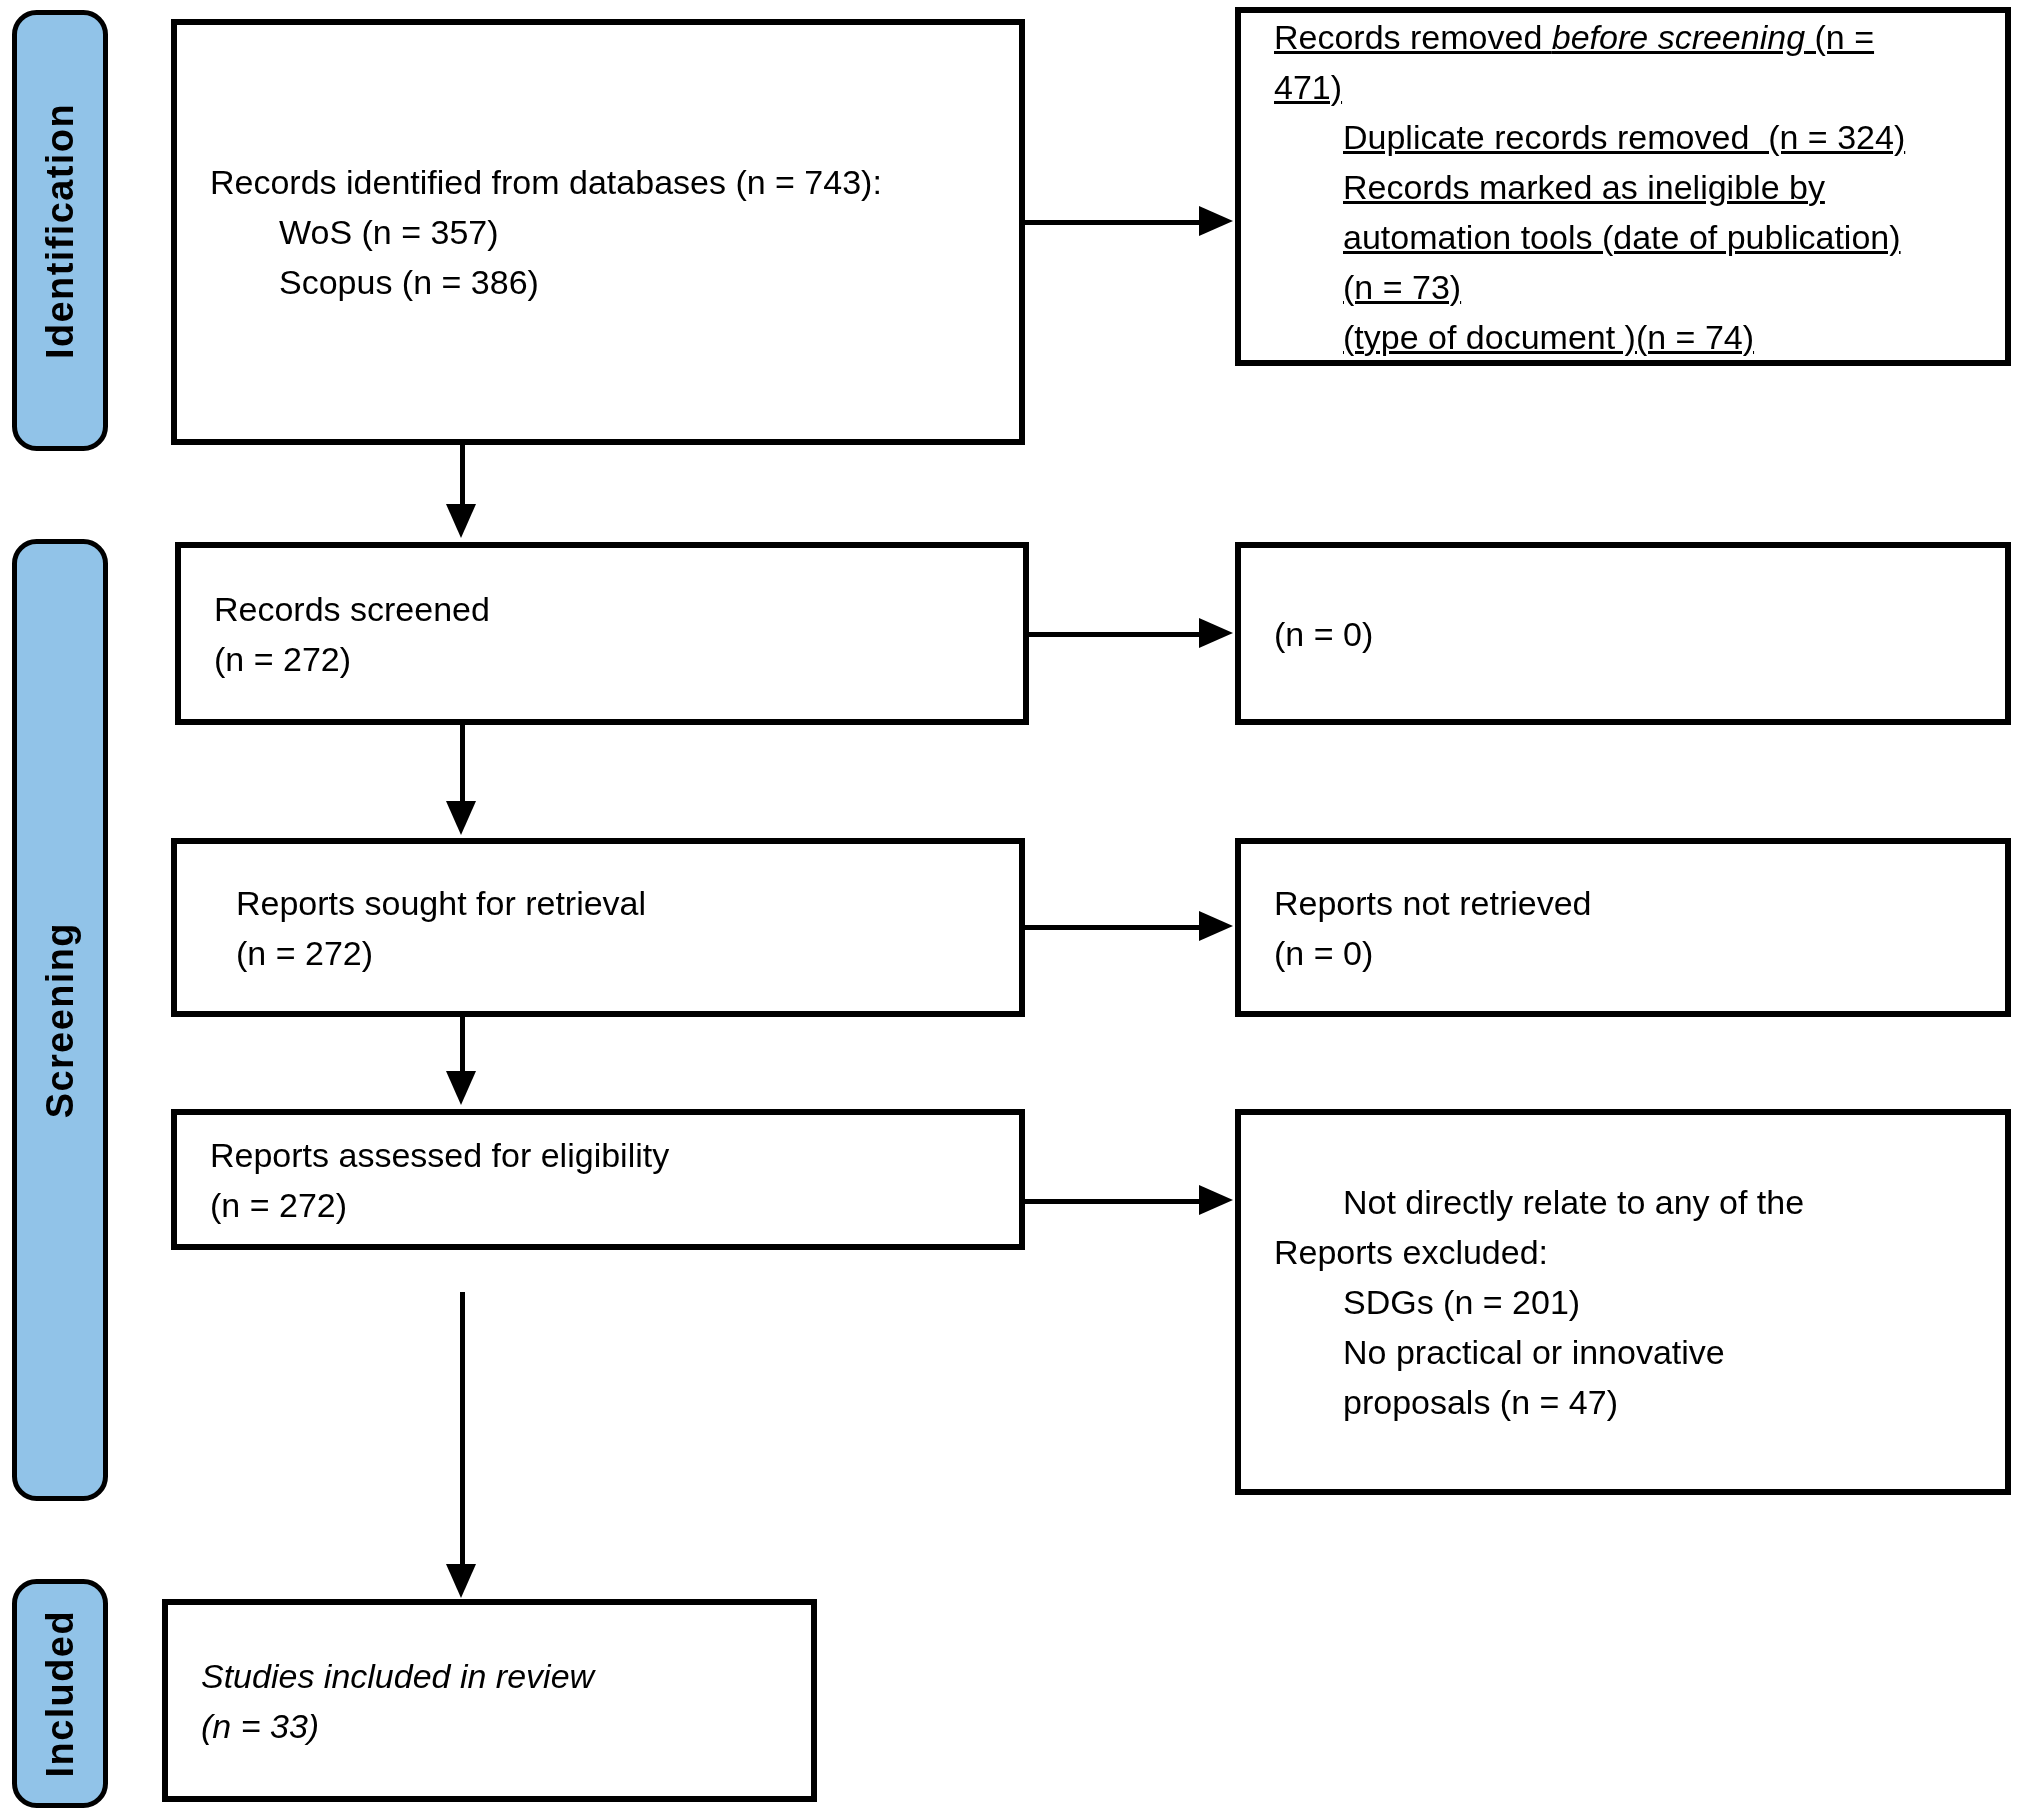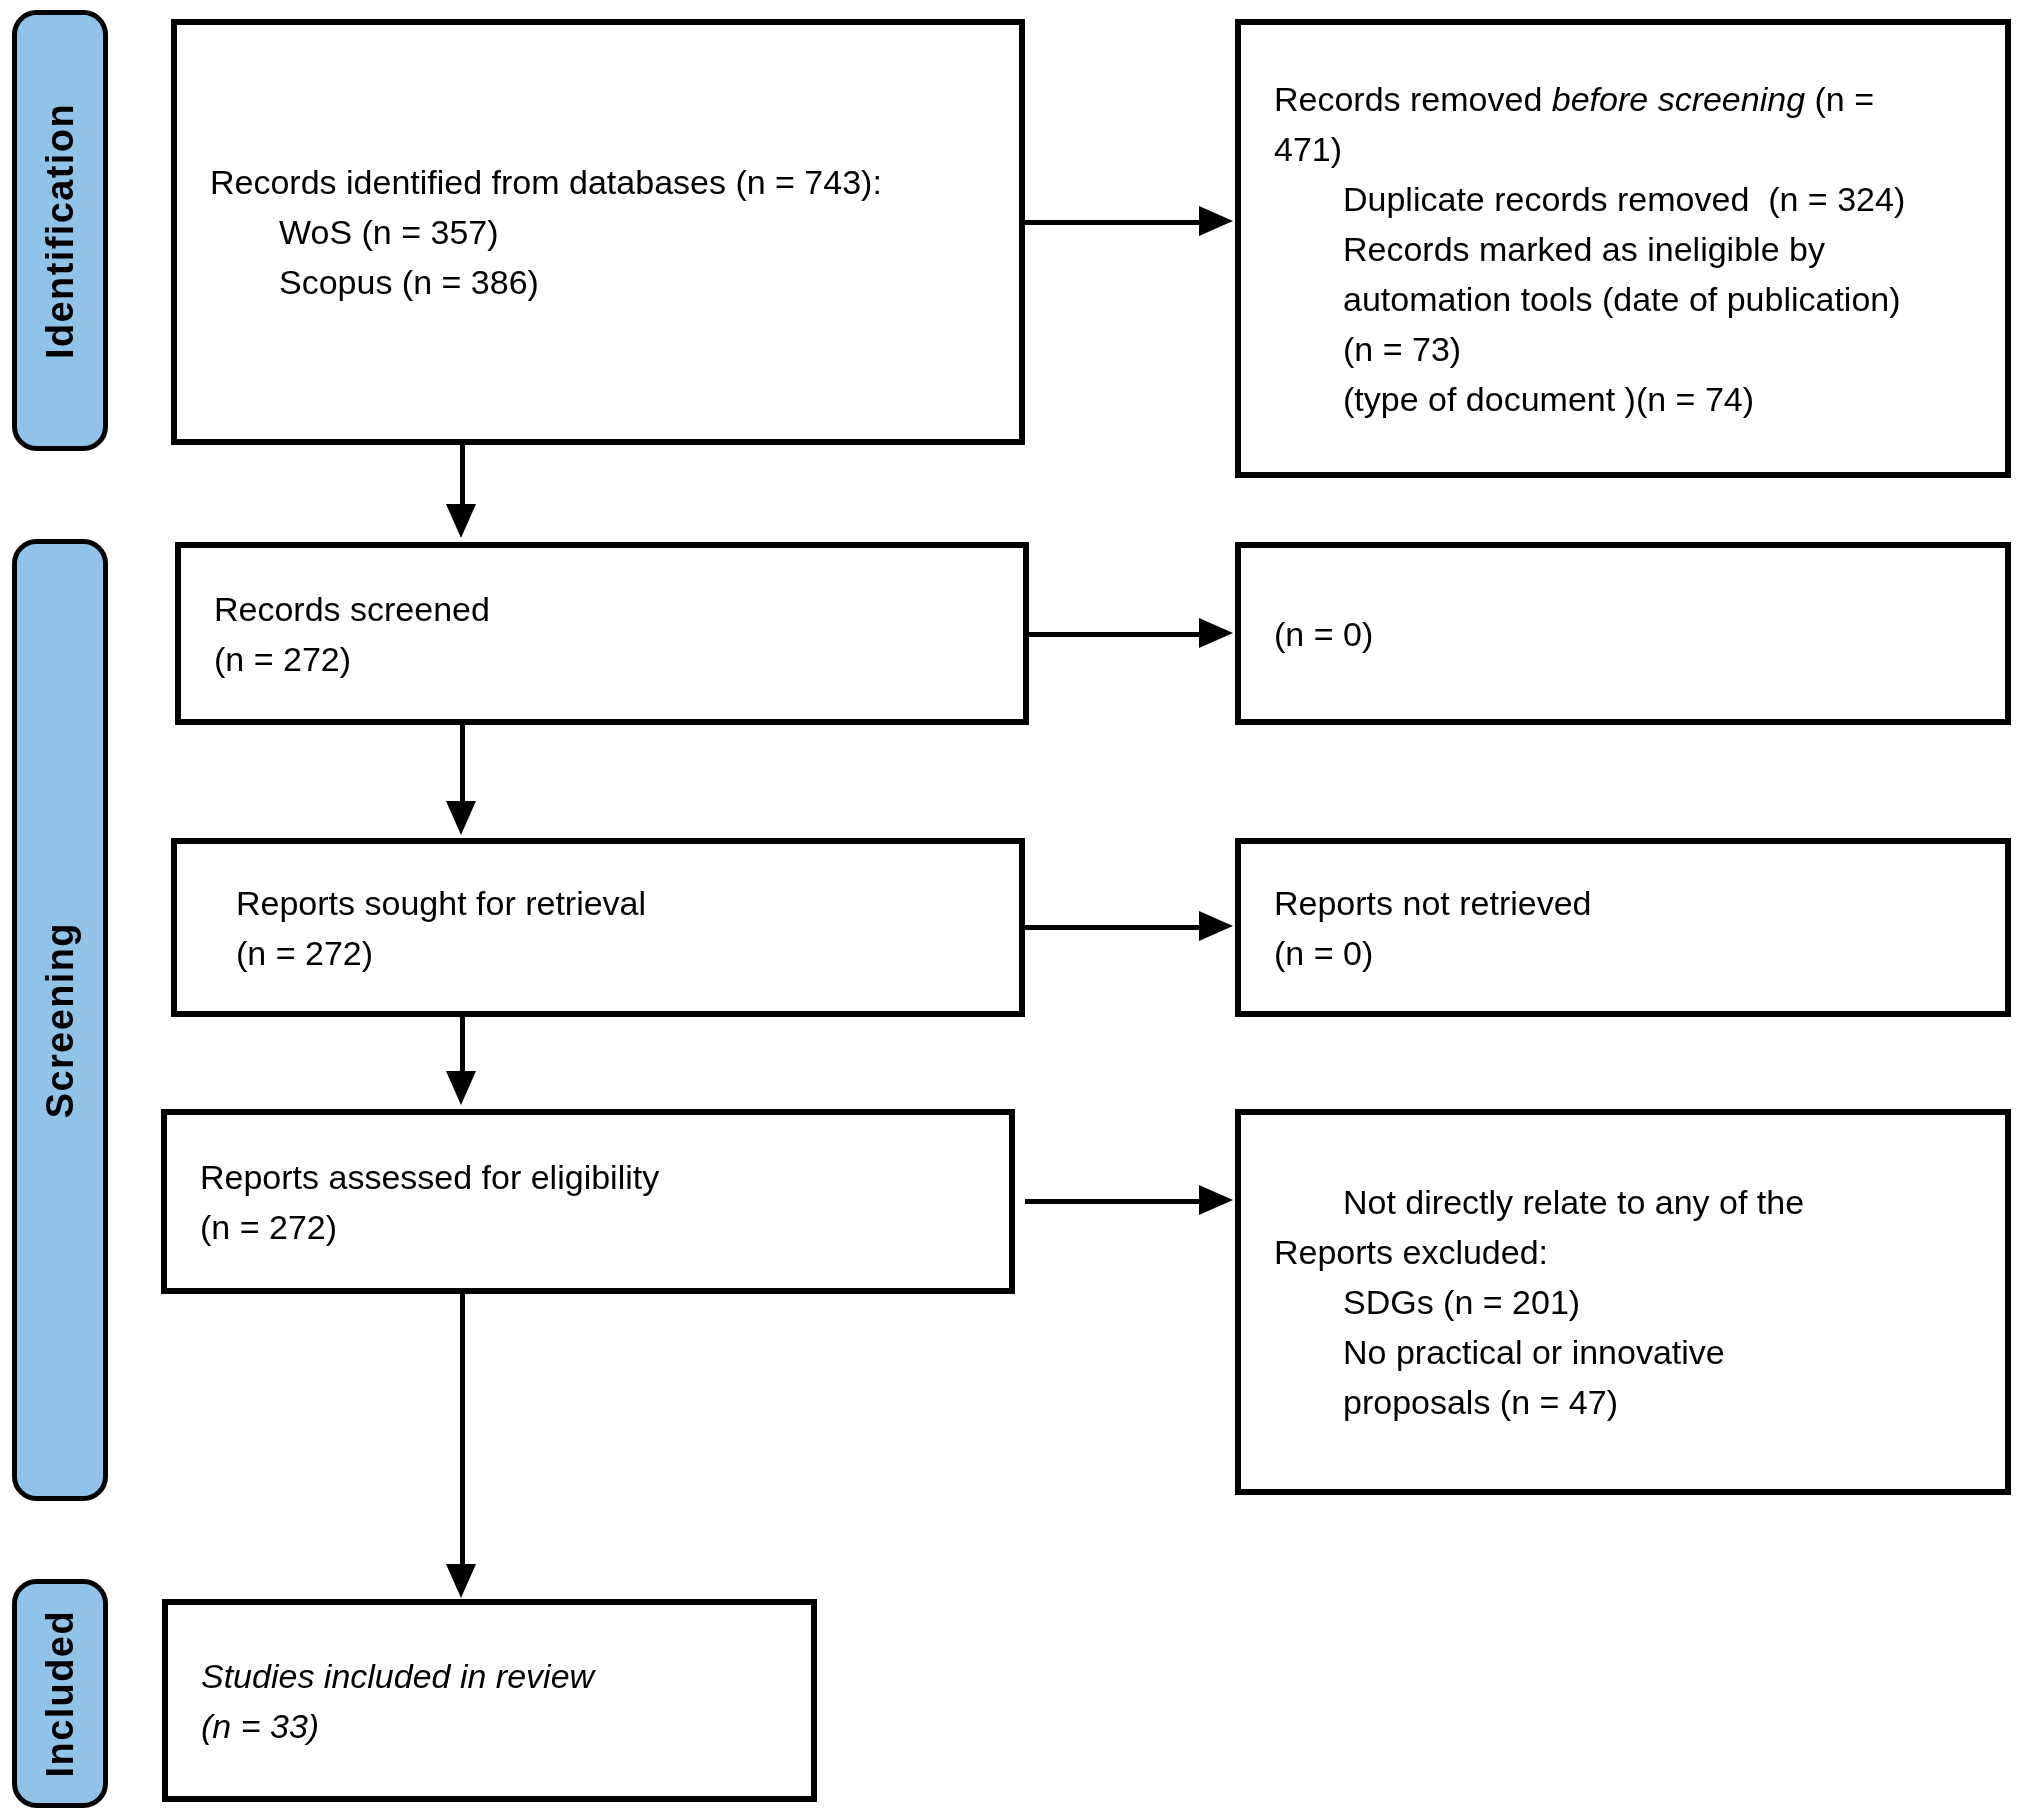--- a/index.html
+++ b/index.html
@@ -56,26 +56,26 @@
   .fbox .line {
     display: block;
     padding-left: 33px;
     padding-right: 6.8px;
     white-space: pre;
   }
   .fbox .line.indent { padding-left: 102px; }
   .italic { font-style: italic; }
 
   #box-records-identified   { left: 171px;  top: 19px;   width: 854px; height: 426px; }
-  #box-records-removed      { left: 1235px; top: 19px;   width: 776px; height: 459px; }
+  #box-records-removed      { left: 1235px; top: 7px;   width: 776px; height: 359px; text-decoration: underline; }
   #box-records-screened     { left: 175px;  top: 542px;  width: 854px; height: 183px; }
   #box-records-excluded     { left: 1235px; top: 542px;  width: 776px; height: 183px; }
   #box-reports-sought       { left: 171px;  top: 838px; width: 854px; height: 179px; padding-left: 26px; }
   #box-reports-not-retrieved{ left: 1235px; top: 838px; width: 776px; height: 179px; }
-  #box-reports-assessed     { left: 161px;  top: 1109px; width: 854px; height: 185px; }
+  #box-reports-assessed     { left: 171px;  top: 1109px; width: 854px; height: 141px; }
   #box-reports-excluded     { left: 1235px; top: 1109px; width: 776px; height: 386px; }
   #box-studies-included     { left: 162px;  top: 1599px; width: 655px;  height: 203px; font-style: italic; }
 
   
   .h-arrow {
     position: absolute;
     height: 4.8px;
     background: #000000;
   }
   .h-arrow::after {

